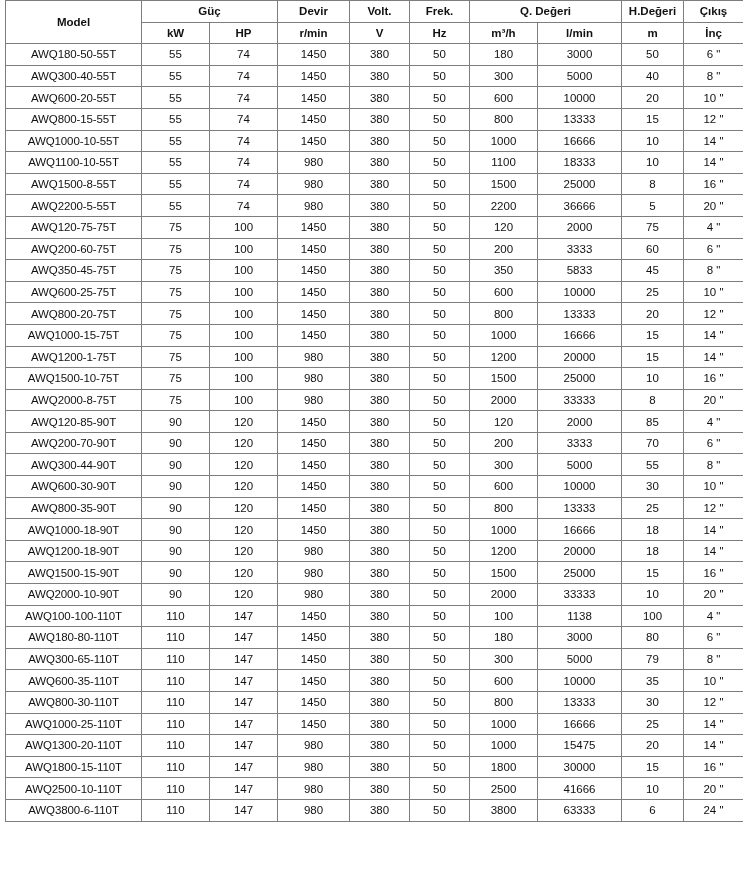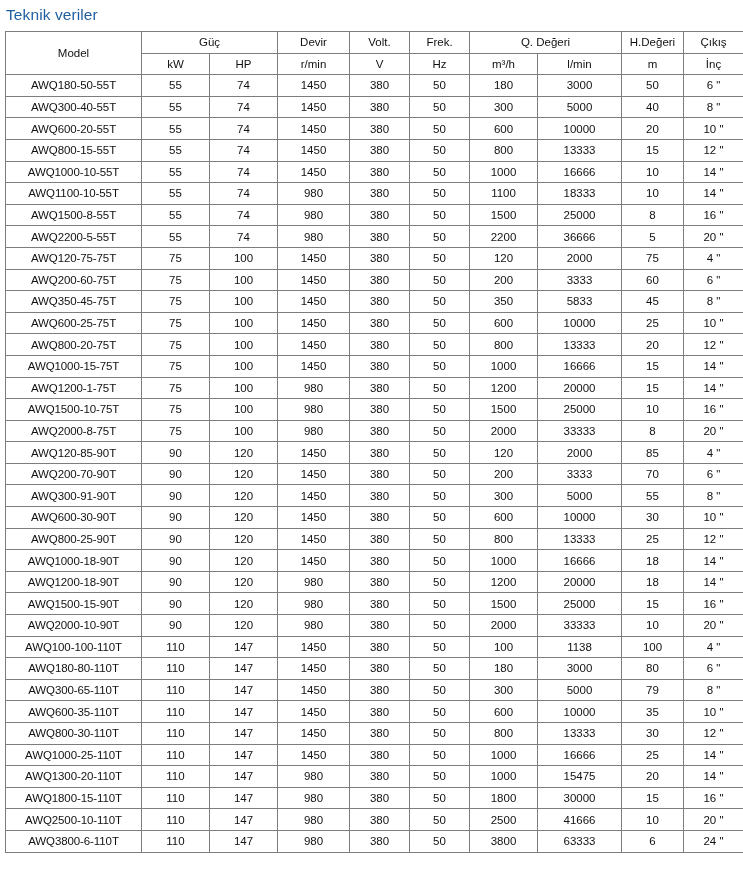--- a/index.html
+++ b/index.html
@@ -39,21 +39,21 @@
     vertical-align: middle;
     font-size: 11.5px;
     color: #111;
     padding: 0;
     height: 20.6px;
     line-height: 1.05;
     background: #ffffff;
   }
   thead th {
     font-size: 11.5px;
-    font-weight: 400;
+    font-weight: 700;
     background: #ffffff;
   }
   .grp-head {
     height: 21px;
   }
   .unit-row th {
     height: 19px;
   }
   
   td.tint, th.tint {
@@ -76,21 +76,20 @@
   col.c-m3h   { width: 68px; }
   col.c-lmin  { width: 84px; }
   col.c-h     { width: 62px; }
   col.c-out   { width: 60px; }
 </style>
 </head>
 <body>
 
 <div class="page">
 
-  <div class="doc-title">Teknik veriler</div>
 
   <table class="spec">
     <colgroup>
       <col class="c-model">
         <col class="c-kw">
         <col class="c-hp">
         <col class="c-rpm">
         <col class="c-v">
       <col class="c-hz">
         <col class="c-m3h">
@@ -344,21 +343,21 @@
           <td class="tint">120</td>
           <td>1450</td>
           <td>380</td>
           <td>50</td>
           <td class="tint">200</td>
           <td class="tint">3333</td>
           <td>70</td>
           <td>6 "</td>
         </tr>
         <tr>
-          <td class="model">AWQ300-91-90T</td>
+          <td class="model">AWQ300-44-90T</td>
           <td class="tint">90</td>
           <td class="tint">120</td>
           <td>1450</td>
           <td>380</td>
           <td>50</td>
           <td class="tint">300</td>
           <td class="tint">5000</td>
           <td>55</td>
           <td>8 "</td>
         </tr>
@@ -368,21 +367,21 @@
           <td class="tint">120</td>
           <td>1450</td>
           <td>380</td>
           <td>50</td>
           <td class="tint">600</td>
           <td class="tint">10000</td>
           <td>30</td>
           <td>10 "</td>
         </tr>
         <tr>
-          <td class="model">AWQ800-25-90T</td>
+          <td class="model">AWQ800-35-90T</td>
           <td class="tint">90</td>
           <td class="tint">120</td>
           <td>1450</td>
           <td>380</td>
           <td>50</td>
           <td class="tint">800</td>
           <td class="tint">13333</td>
           <td>25</td>
           <td>12 "</td>
         </tr>

